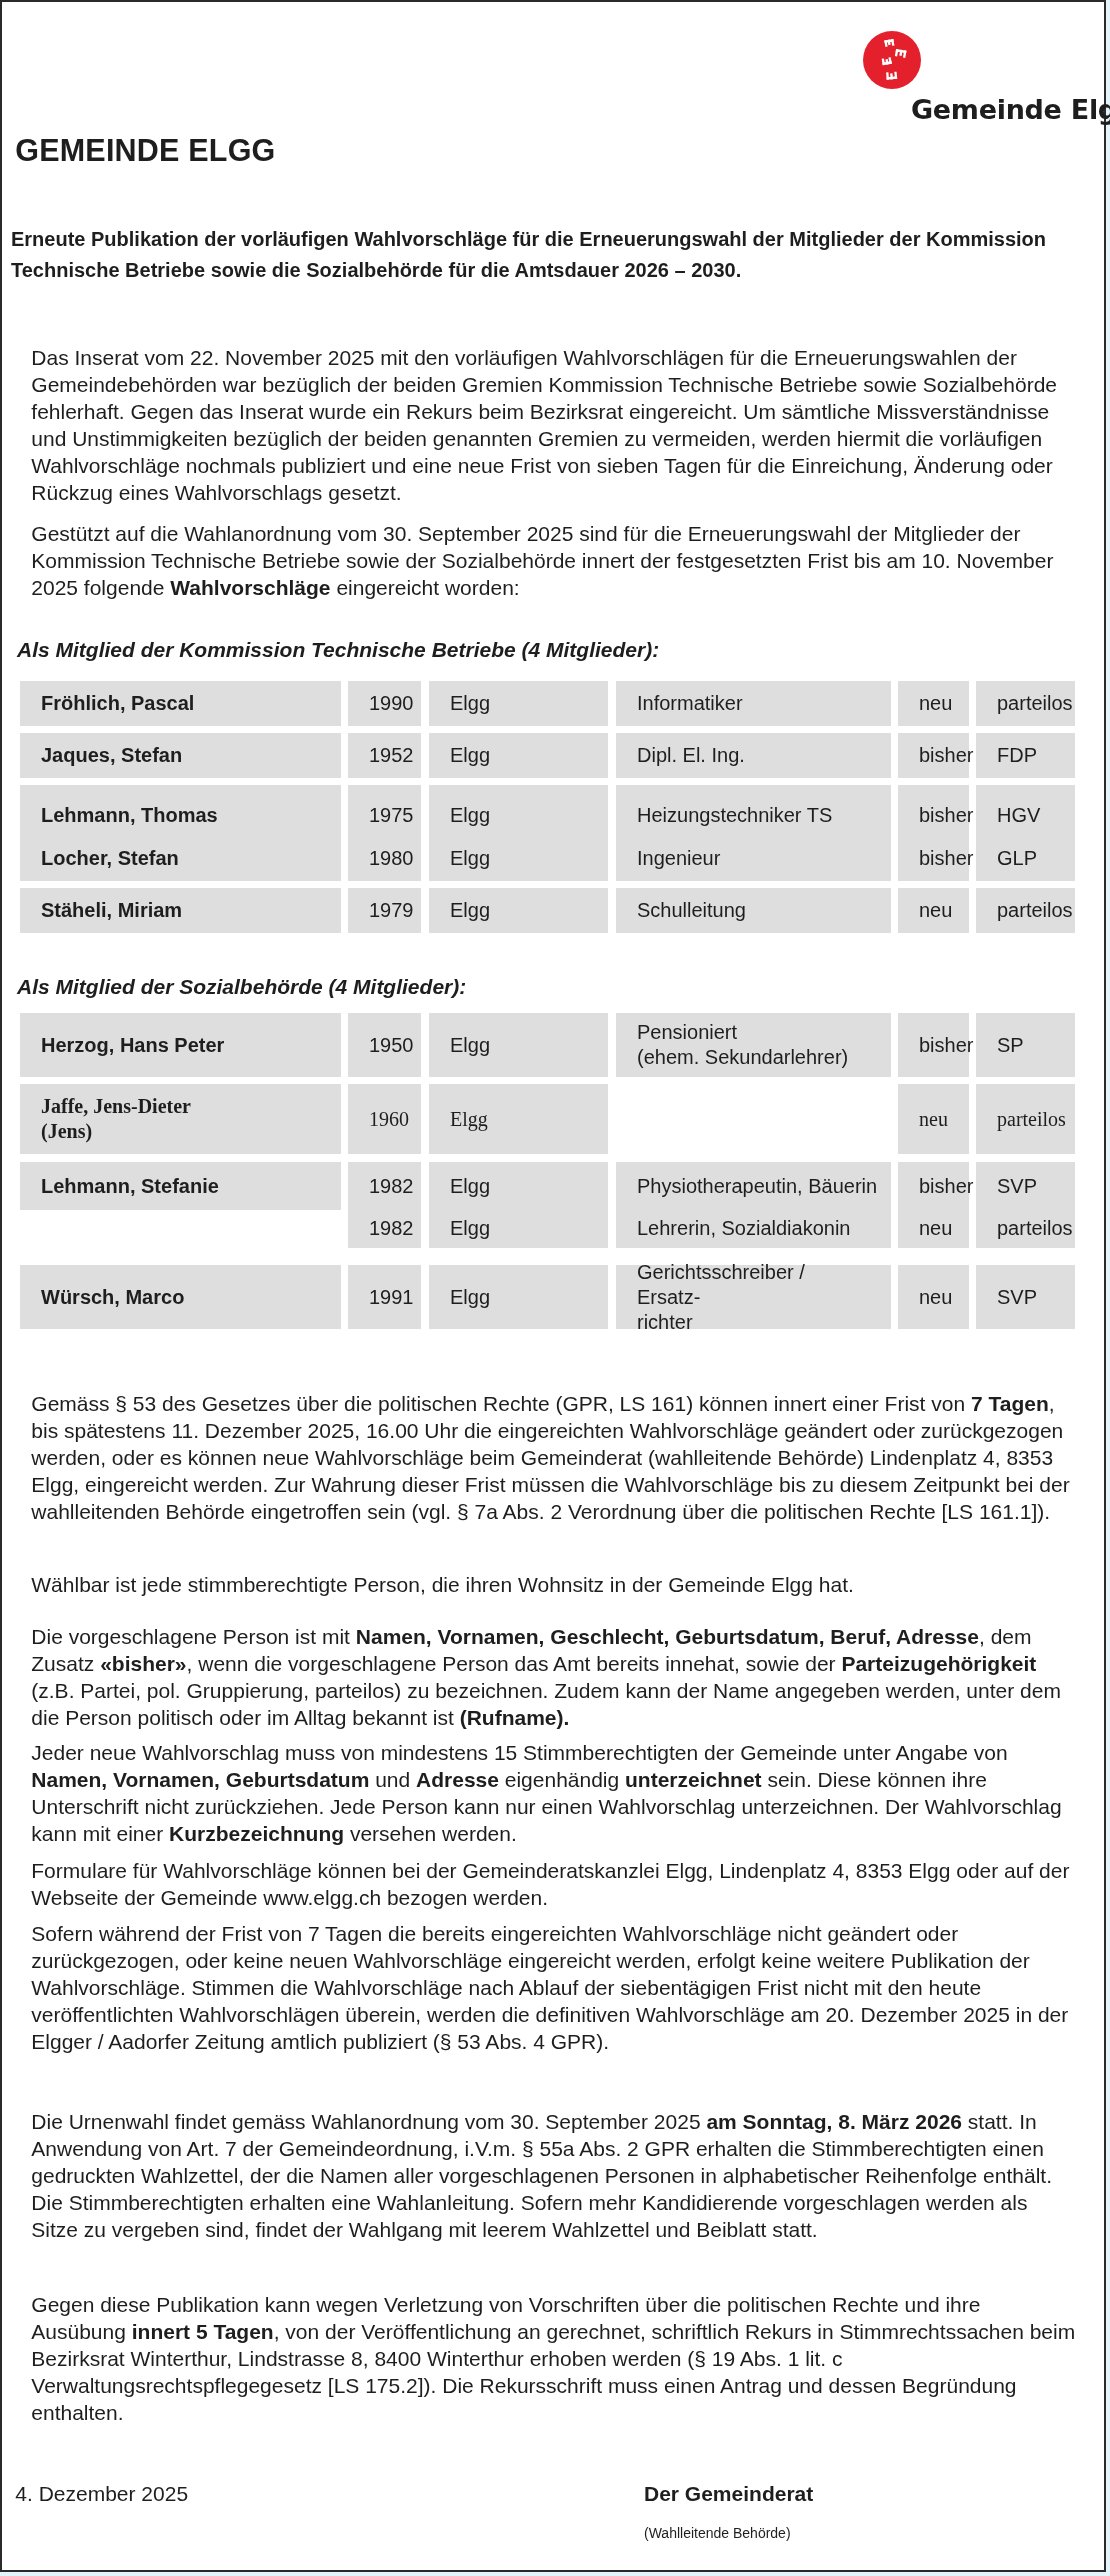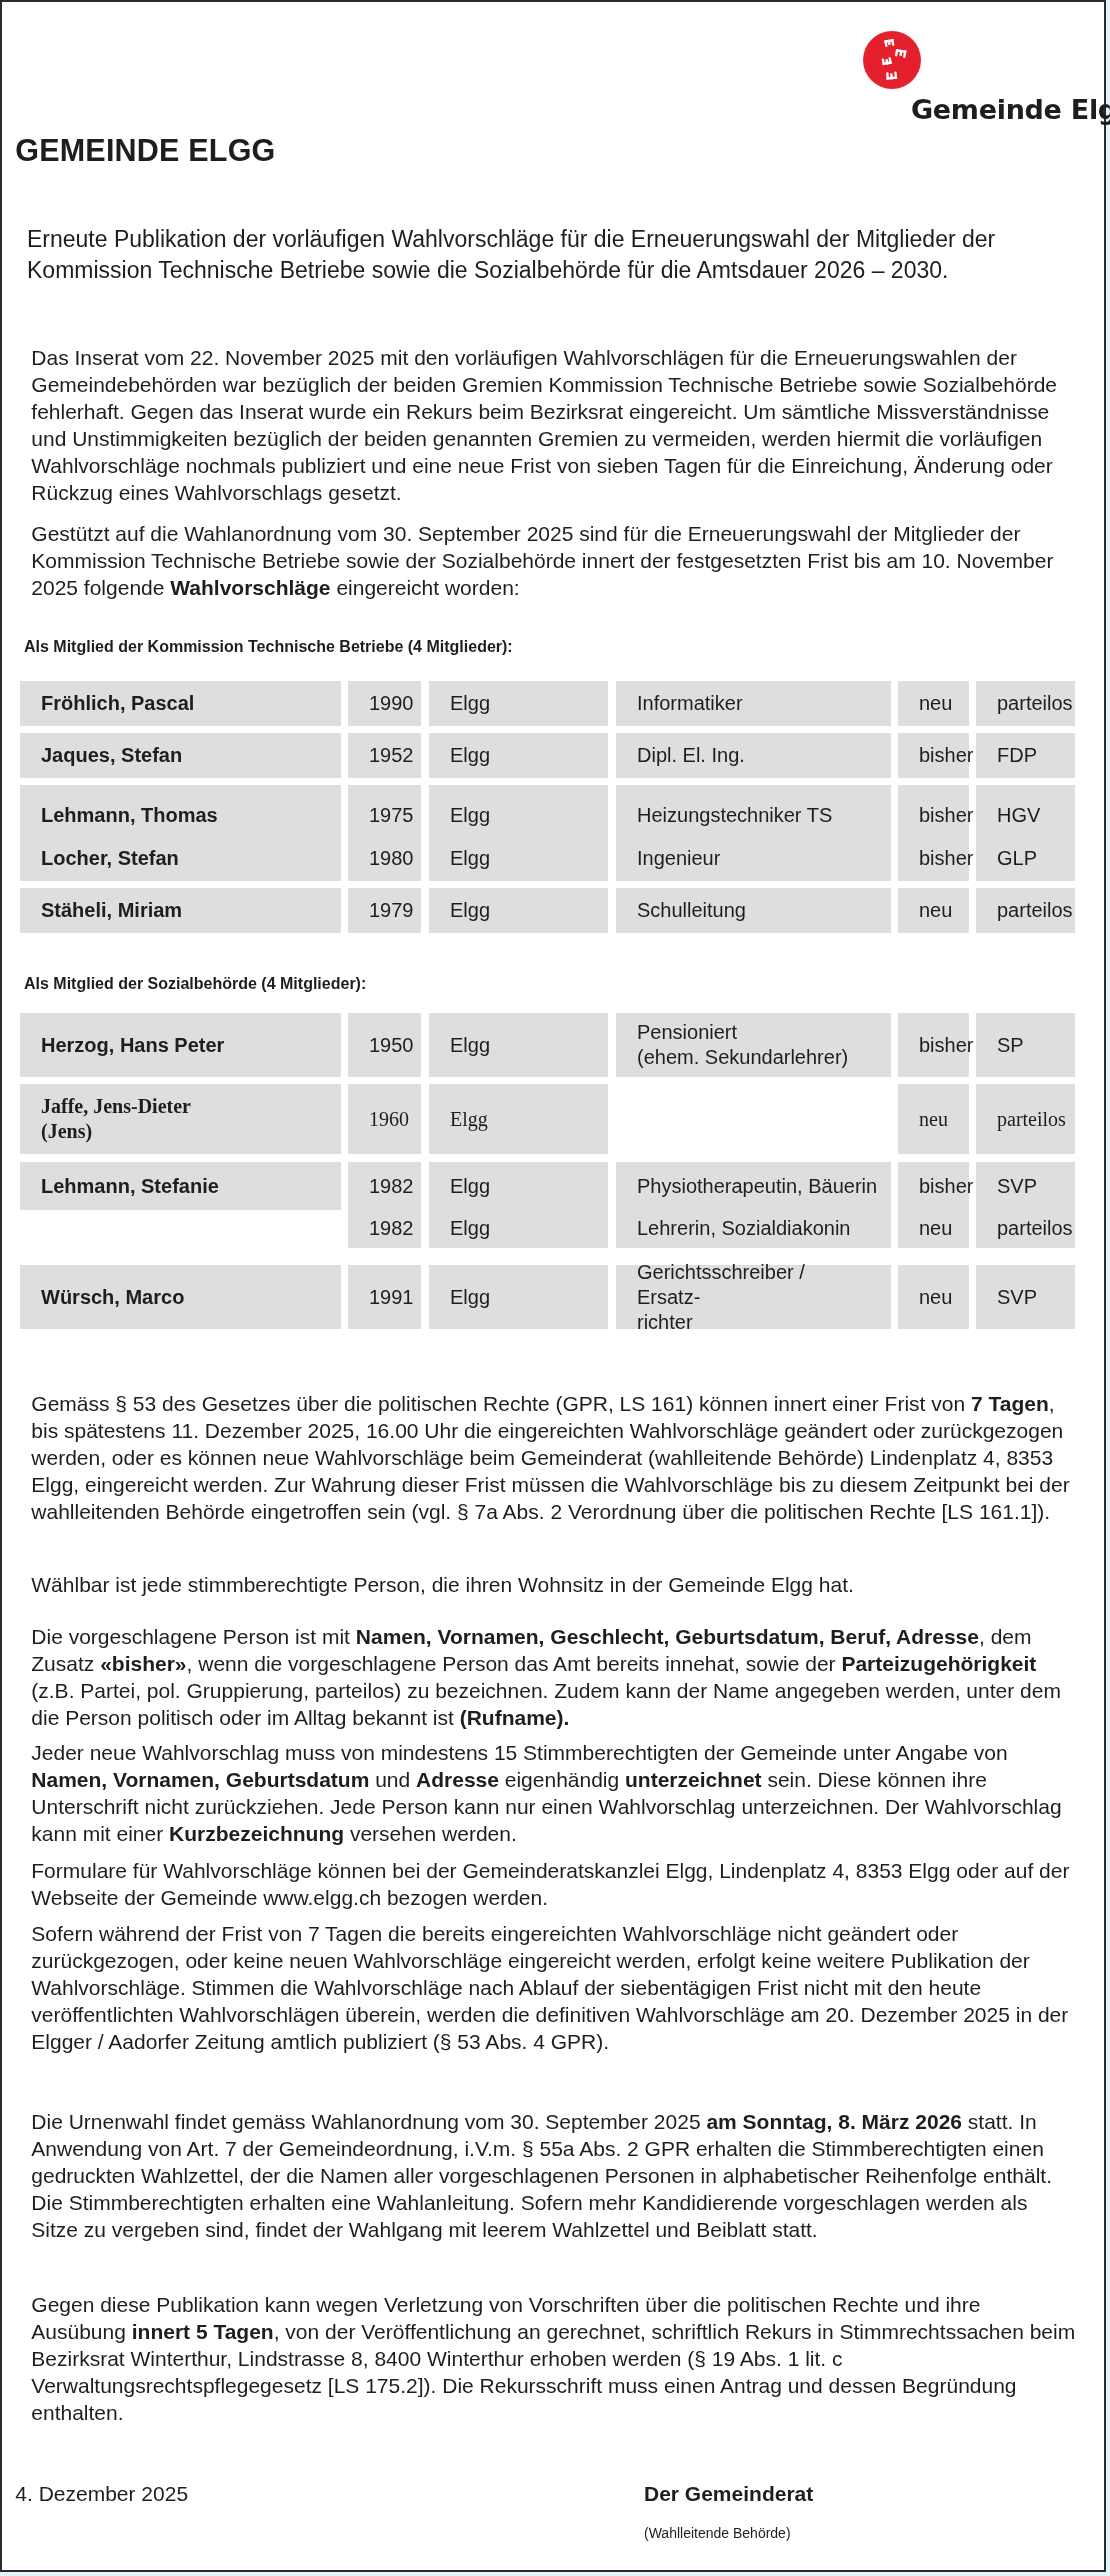--- a/index.html
+++ b/index.html
@@ -19,29 +19,29 @@
   }
   .logo-circle svg { width:58px; height:58px; display:block; }
   .logo-text {
     left:909px; top:92px; font-size:27px; font-weight:bold; letter-spacing:-0.3px;
     font-family:"DejaVu Sans", sans-serif; color:#1e1e1e; white-space:nowrap;
   }
   .org-title {
     left:13.3px; top:131px; font-size:30.5px; font-weight:bold; white-space:nowrap; letter-spacing:0.2px;
   }
   .headline {
-    left:25px; top:222px; width:1075px; font-size:23px; font-weight:normal; line-height:30.5px;
+    left:9px; top:222px; width:1075px; font-size:20px; font-weight:bold; line-height:30.5px;
   }
   .body-text {
     left:13.3px; width:1078px; font-size:21px; line-height:27px;
   }
   .body-text p { margin:16px; }
   .body-text b { font-weight:bold; }
   .section-heading {
-    left:22px; font-size:16px; font-weight:bold; white-space:nowrap;
+    left:15px; font-size:21px; font-weight:bold; white-space:nowrap;font-style:italic;
   }
   .cand-table { left:18px; width:1055px; }
   .cand-row { position:absolute; left:0; width:1055px; }
   .cell {
     position:absolute; top:0; bottom:0; background:#dedede;
     display:flex; align-items:center; box-sizing:border-box; padding:0 21px;
     font-size:20px; line-height:25px;
   }
   .c-name { left:0; width:321px; font-weight:bold; }
   .c-year { left:328px; width:73px; }

